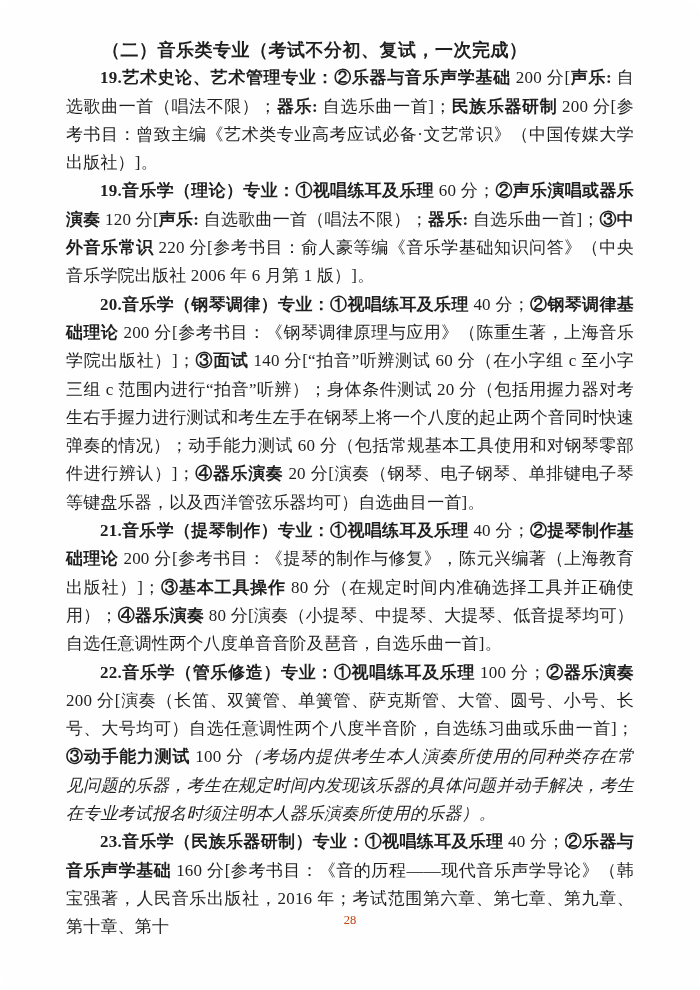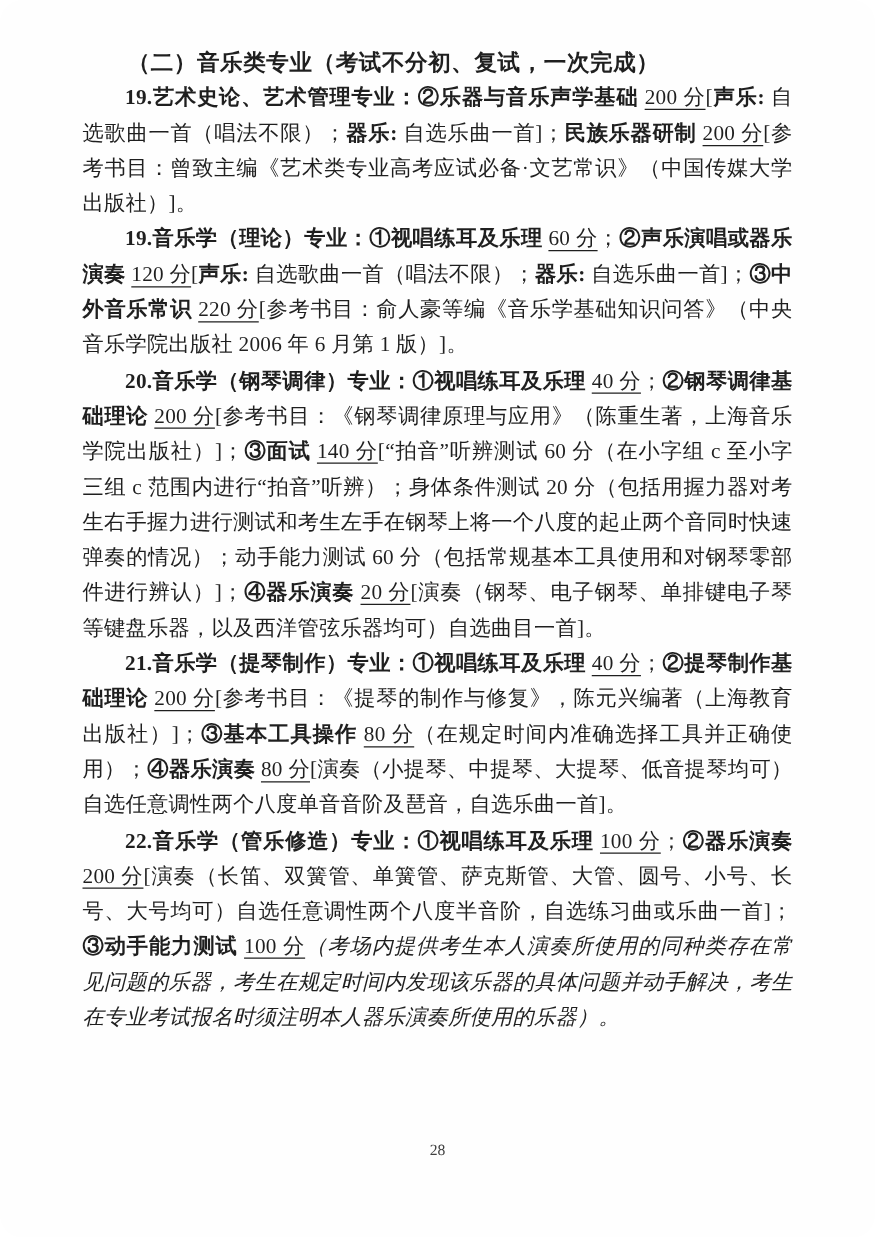--- a/index.html
+++ b/index.html
@@ -30,40 +30,41 @@
     text-align: justify;
     text-indent: 2em;
     letter-spacing: 0.2px;
   }
   p.title {
     font-size: 18px;
     font-weight: 700;
     letter-spacing: 0.5px;
   }
   .b { font-weight: 700; }
-  .u { text-decoration: underline; text-underline-offset: 4px; }
+  .u { text-underline-offset: 4px; }
   .i { font-style: italic; }
   .page-num {
     position: absolute;
     top: 913px;
     left: 0;
     width: 100%;
     text-align: center;
     font-size: 12.5px;
-    color: #404040;
+    color: #c2410c;
   }
 </style>
 </head>
 <body>
 
 <div class="page">
   <div class="content">
     <div>
         <p class="para title"><span class="b">（二）音乐类专业（考试不分初、复试，一次完成）</span></p>
         <p class="para"><span class="b">19.艺术史论、艺术管理专业：</span><span class="b">②乐器与音乐声学基础</span><span> </span><span class="u">200 分</span><span>[</span><span class="b">声乐:</span><span> 自选歌曲一首（唱法不限）；</span><span class="b">器乐:</span><span> 自选乐曲一首]；</span><span class="b">民族乐器研制</span><span> </span><span class="u">200 分</span><span>[参考书目：曾致主编《艺术类专业高考应试必备·文艺常识》（中国传媒大学出版社）]。</span></p>
         <p class="para"><span class="b">19.音乐学（理论）专业：</span><span class="b">①视唱练耳及乐理</span><span> </span><span class="u">60 分</span><span>；</span><span class="b">②声乐演唱或器乐演奏</span><span> </span><span class="u">120 分</span><span>[</span><span class="b">声乐:</span><span> 自选歌曲一首（唱法不限）；</span><span class="b">器乐:</span><span> 自选乐曲一首]；</span><span class="b">③中外音乐常识</span><span> </span><span class="u">220 分</span><span>[参考书目：俞人豪等编《音乐学基础知识问答》（中央音乐学院出版社 2006 年 6 月第 1 版）]。</span></p>
         <p class="para"><span class="b">20.音乐学（钢琴调律）专业：</span><span class="b">①视唱练耳及乐理</span><span> </span><span class="u">40 分</span><span>；</span><span class="b">②钢琴调律基础理论</span><span> </span><span class="u">200 分</span><span>[参考书目：《钢琴调律原理与应用》（陈重生著，上海音乐学院出版社）]；</span><span class="b">③面试</span><span> </span><span class="u">140 分</span><span>[“拍音”听辨测试 60 分（在小字组 c 至小字三组 c 范围内进行“拍音”听辨）；身体条件测试 20 分（包括用握力器对考生右手握力进行测试和考生左手在钢琴上将一个八度的起止两个音同时快速弹奏的情况）；动手能力测试 60 分（包括常规基本工具使用和对钢琴零部件进行辨认）]；</span><span class="b">④器乐演奏</span><span> </span><span class="u">20 分</span><span>[演奏（钢琴、电子钢琴、单排键电子琴等键盘乐器，以及西洋管弦乐器均可）自选曲目一首]。</span></p>
         <p class="para"><span class="b">21.音乐学（提琴制作）专业：</span><span class="b">①视唱练耳及乐理</span><span> </span><span class="u">40 分</span><span>；</span><span class="b">②提琴制作基础理论</span><span> </span><span class="u">200 分</span><span>[参考书目：《提琴的制作与修复》，陈元兴编著（上海教育出版社）]；</span><span class="b">③基本工具操作</span><span> </span><span class="u">80 分</span><span>（在规定时间内准确选择工具并正确使用）；</span><span class="b">④器乐演奏</span><span> </span><span class="u">80 分</span><span>[演奏（小提琴、中提琴、大提琴、低音提琴均可）自选任意调性两个八度单音音阶及琶音，自选乐曲一首]。</span></p>
         <p class="para"><span class="b">22.音乐学（管乐修造）专业：</span><span class="b">①视唱练耳及乐理</span><span> </span><span class="u">100 分</span><span>；</span><span class="b">②器乐演奏</span><span> </span><span class="u">200 分</span><span>[演奏（长笛、双簧管、单簧管、萨克斯管、大管、圆号、小号、长号、大号均可）自选任意调性两个八度半音阶，自选练习曲或乐曲一首]；</span><span class="b">③动手能力测试</span><span> </span><span class="u">100 分</span><span class="i">（考场内提供考生本人演奏所使用的同种类存在常见问题的乐器，考生在规定时间内发现该乐器的具体问题并动手解决，考生在专业考试报名时须注明本人器乐演奏所使用的乐器）。</span></p>
+        <p class="para"><span class="b">23.音乐学（民族乐器研制）专业：</span><span class="b">①视唱练耳及乐理</span><span> </span><span class="u">40 分</span><span>；</span><span class="b">②乐器与音乐声学基础</span><span> </span><span class="u">160 分</span><span>[参考书目：《音的历程——现代音乐声学导论》（韩宝强著，人民音乐出版社，2016 年；考试范围第六章、第七章、第九章、第十章、第十</span></p>
       </div>
   </div>
   <div class="page-num">28</div>
 </div>
 
 </body></html>

